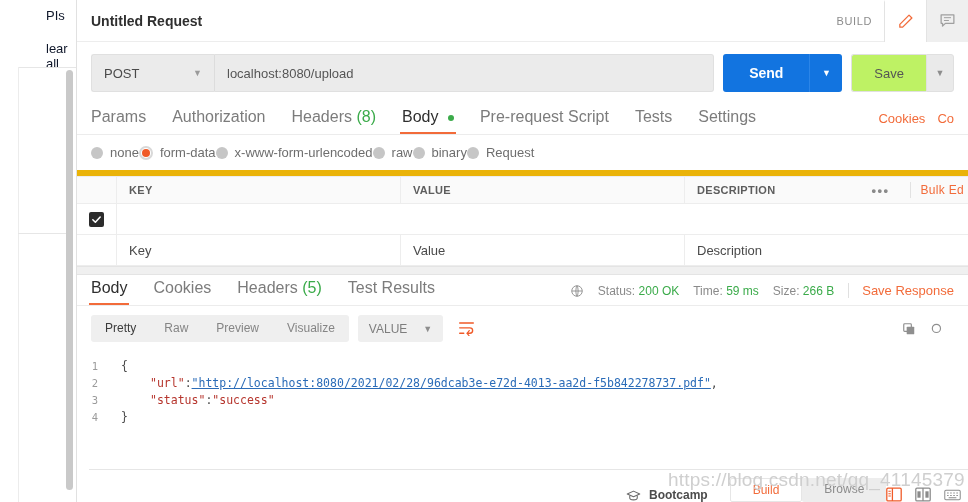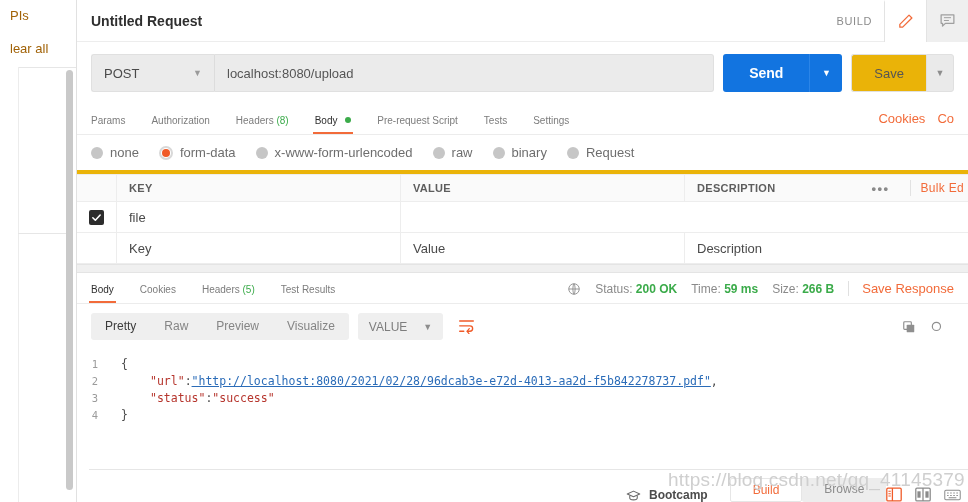--- a/index.html
+++ b/index.html
@@ -16,21 +16,21 @@
   .app { display:flex; width:968px; height:502px; position:relative; }
 
   
   .sidebar {
     width: 77px; height: 502px;
     background:#fff;
     border-right: 1px solid #e1e1e1;
     position: relative;
     flex: 0 0 77px;
   }
-  .sb-text { color:#a16207; font-size:13px; padding-left:10px; }
+  .sb-text { color:#0f172a; font-size:13px; padding-left:10px;margin-left:36px; }
   .sb-row1 { position:absolute; top:8px; left:0; }
   .sb-row2 { position:absolute; top:41px; left:0; }
   .sb-hr { position:absolute; left:18px; right:0; top:67px; height:1px; background:#e6e6e6; }
   .sb-hr2 { position:absolute; left:18px; right:8px; top:233px; height:1px; background:#e6e6e6; }
   .sb-scroll {
     position:absolute; top:70px; left:66px; width:7px; height:420px;
     background:#c9c9c9; border-radius:4px;
   }
   .sb-vline { position:absolute; top:67px; bottom:0; left:18px; width:1px; background:#ececec; }
 
@@ -72,50 +72,50 @@
     height:38px; padding:0 26px; display:flex; align-items:center;
     border-radius:3px 0 0 3px; border:none;
   }
   .send-caret {
     background:#1274e0; color:#fff; width:33px; height:38px;
     display:flex; align-items:center; justify-content:center;
     border-left:1px solid #2b85e8; border-radius:0 3px 3px 0; font-size:9px;
   }
   .save-wrap { display:flex; margin-left:9px; }
   .save-btn {
-    background:#eab308; color:#555; font-size:13px; height:38px; padding:8px 22px;
+    background:#bef264; color:#555; font-size:13px; height:38px; padding:8px 22px;
     display:flex; align-items:center; border:1px solid #e0e0e0; border-right:none;
     border-radius:3px 0 0 3px;
   }
   .save-caret {
     background:#eaeaea; width:28px; height:38px; display:flex; align-items:center;
     justify-content:center; border:1px solid #e0e0e0; border-radius:0 3px 3px 0;
     color:#8d8d8d; font-size:9px;
   }
 
   
   .req-tabs {
     display:flex; align-items:flex-end; padding:0 14px; height:33px;
     border-bottom:1px solid #ececec; position:relative;
   }
   .rtab {
-    font-size:10px; color:#7c7c7c; padding:0 0 8px 0; margin-right:26px;
+    font-size:16px; color:#7c7c7c; padding:0 0 8px 0; margin-right:26px;
     position:relative; white-space:nowrap;
   }
   .rtab.sel { color:#2f2f2f; }
   .rtab.sel:after {
     content:""; position:absolute; left:-2px; right:-2px; bottom:0; height:2px; background:#f26b3a;
   }
   .cnt { color:#3bab4a; }
   .dot-green { display:inline-block; width:6px; height:6px; border-radius:50%; background:#3bab4a; margin-left:5px; vertical-align:1px; }
   .tabs-right { margin-left:auto; display:flex; gap:12px; padding-bottom:8px; }
   .link-or { color:#f26b3a; font-size:13px; }
 
   
-  .radio-row { display:flex; align-items:center; padding:10px 14px 10px 14px; gap:20px; border-bottom:4px solid #eab308; }
+  .radio-row { display:flex; align-items:center; padding:10px 14px 10px 14px; border-bottom:6px solid #eab308; }
   .radio-item { display:flex; align-items:center; gap:7px; font-size:13px; color:#6e6e6e; }
   .radio { width:12px; height:12px; border-radius:50%; background:#c6c6c6; position:relative; }
   .radio.on { background:#fff; border:3px solid #dadada; }
   .radio.on:after {
     content:""; position:absolute; left:50%; top:50%; transform:translate(-50%,-50%);
     width:8px; height:8px; border-radius:50%; background:#f05a28;
   }
   .radio.on { border:2px solid #d8d8d8; width:14px; height:14px; }
 
   
@@ -155,21 +155,21 @@
   .pdf-x { color:#4a4a4a; font-size:12px; }
 
   
   .splitter { height:9px; background:#f0f0f0; border-top:1px solid #e4e4e4; border-bottom:1px solid #e4e4e4; }
 
   
   .resp-tabs { display:flex; align-items:flex-end; height:31px; padding:0 14px; border-bottom:1px solid #ececec; }
   .resp-right { margin-left:auto; display:flex; align-items:center; gap:0; padding-bottom:7px; font-size:12px; color:#8a8a8a; }
   .meta { margin-right:14px; white-space:nowrap; }
   .meta b { font-weight:normal; color:#8a8a8a; }
-  .meta .v { color:#3bab4a; font-weight:700; }
+  .meta .v { color:#3bab4a; font-weight:400; }
   .vsep { width:1px; height:15px; background:#e0e0e0; margin-right:13px; }
 
   
   .viewer-bar { display:flex; align-items:center; padding:9px 14px; gap:9px; }
   .seg { display:flex; background:#efefef; border-radius:3px; height:27px; align-items:center; }
   .seg-item { font-size:12px; color:#858585; padding:12px 14px; line-height:27px; }
   .seg-item.sel { color:#3c3c3c; }
   .fmt {
     display:flex; align-items:center; gap:16px; background:#efefef; border-radius:3px;
     height:27px; padding:0 11px; font-size:12px; color:#7d7d7d;
@@ -342,23 +342,20 @@
       </div>
 
       <div class="fd-row">
         <div class="c-chk">
           <span class="chk">
             <svg width="11" height="11" viewBox="0 0 24 24" fill="none" stroke="#ffffff" stroke-width="3.4" stroke-linecap="round" stroke-linejoin="round">
               <path d="M4 12.5l5.5 5.5L20 6.5"></path>
             </svg>
           </span>
         </div>
-        <div class="c-key">
-          <span>file</span>
-        </div>
         <div class="c-desc"></div>
       </div>
 
       <div class="fd-row">
         <div class="c-chk"></div>
         <div class="c-key ph">Key</div>
         <div class="c-val ph">Value</div>
         <div class="c-desc ph">Description</div>
       </div>
     </div>

